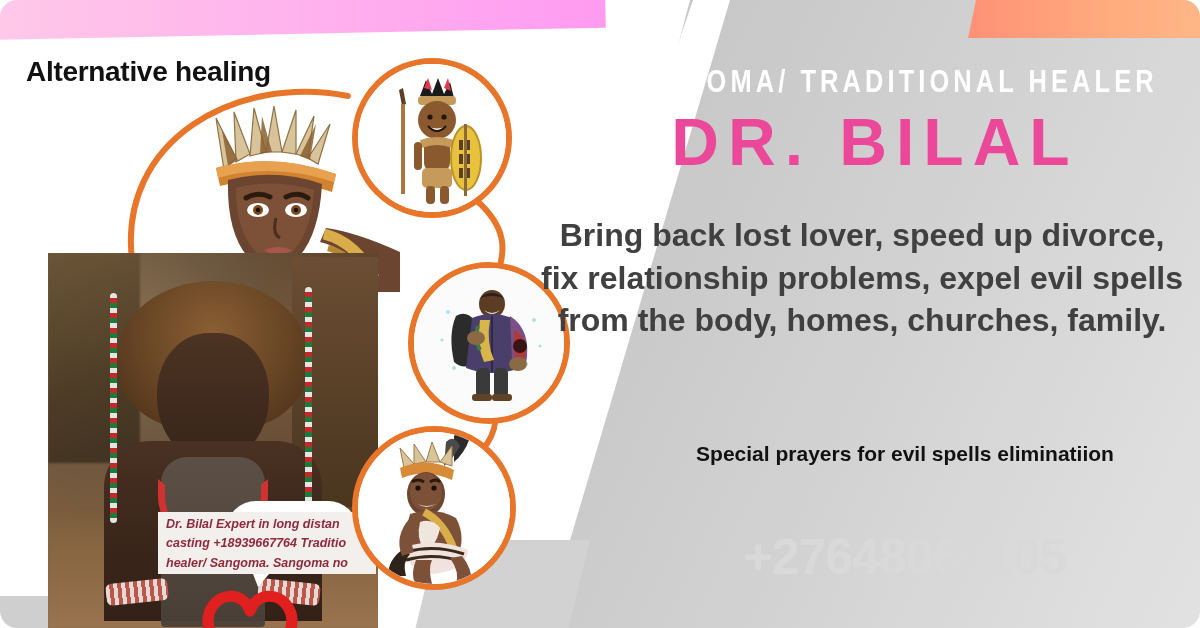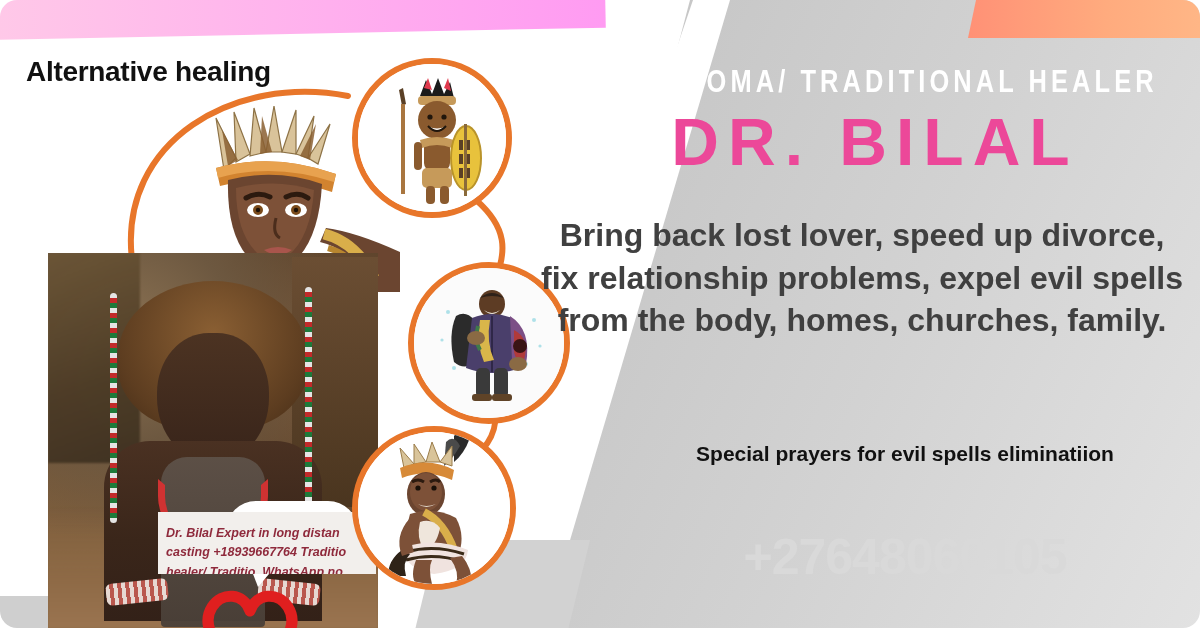--- a/index.html
+++ b/index.html
@@ -138,21 +138,21 @@
     font-size:17px;font-weight:bold;font-style:italic;color:#9fbb26;
     line-height:1.05;text-align:center;
   }
   .speech .tail{
     position:absolute;left:22px;bottom:-22px;width:0;height:0;
     border-left:10px solid transparent;border-right:22px solid transparent;
     border-top:26px solid #ffffff;
   }
   .caption-box{
     position:absolute;left:158px;top:512px;width:218px;height:62px;
-    background:#f2efec;padding:12px 6px 3px 8px;box-sizing:border-box;overflow:hidden;
+    background:#f2efec;padding:3px 6px 3px 8px;box-sizing:border-box;overflow:hidden;
   }
   .caption-box .line{
     font-size:12.5px;font-weight:bold;font-style:italic;color:#8f2a3c;
     line-height:1.55;white-space:nowrap;
   }
 
   
   .kicker{
     position:absolute;left:560px;top:64px;width:630px;
     text-align:center;color:#ffffff;font-weight:bold;
@@ -271,21 +271,21 @@
     <div class="speech">
       <div class="txt">Ask the expert</div>
       <div class="tail"></div>
     </div>
 
   </div>
 
   <div class="caption-box">
     <div class="line">Dr. Bilal Expert in long distan</div>
     <div class="line">casting +18939667764 Traditio</div>
-    <div class="line">healer/ Traditio. WhatsApp no</div>
+    <div class="line">healer/ Sangoma. Sangoma no</div>
   </div>
 
   <div class="circ" style="left:352px;top:58px;width:148px;height:148px;">
     <svg class="art" viewBox="0 0 148 148" xmlns="http://www.w3.org/2000/svg">
       <rect width="148" height="148" fill="#ffffff"></rect>
 
       <path d="M41,26 L45,24 L48,40 L44,42 Z" fill="#5a4026"></path>
       <rect x="43" y="40" width="4" height="90" fill="#a9763f"></rect>
 
       <path d="M62,32 L68,16 L74,30 L80,14 L86,30 L92,18 L96,34 Z" fill="#1b1b1b"></path>

